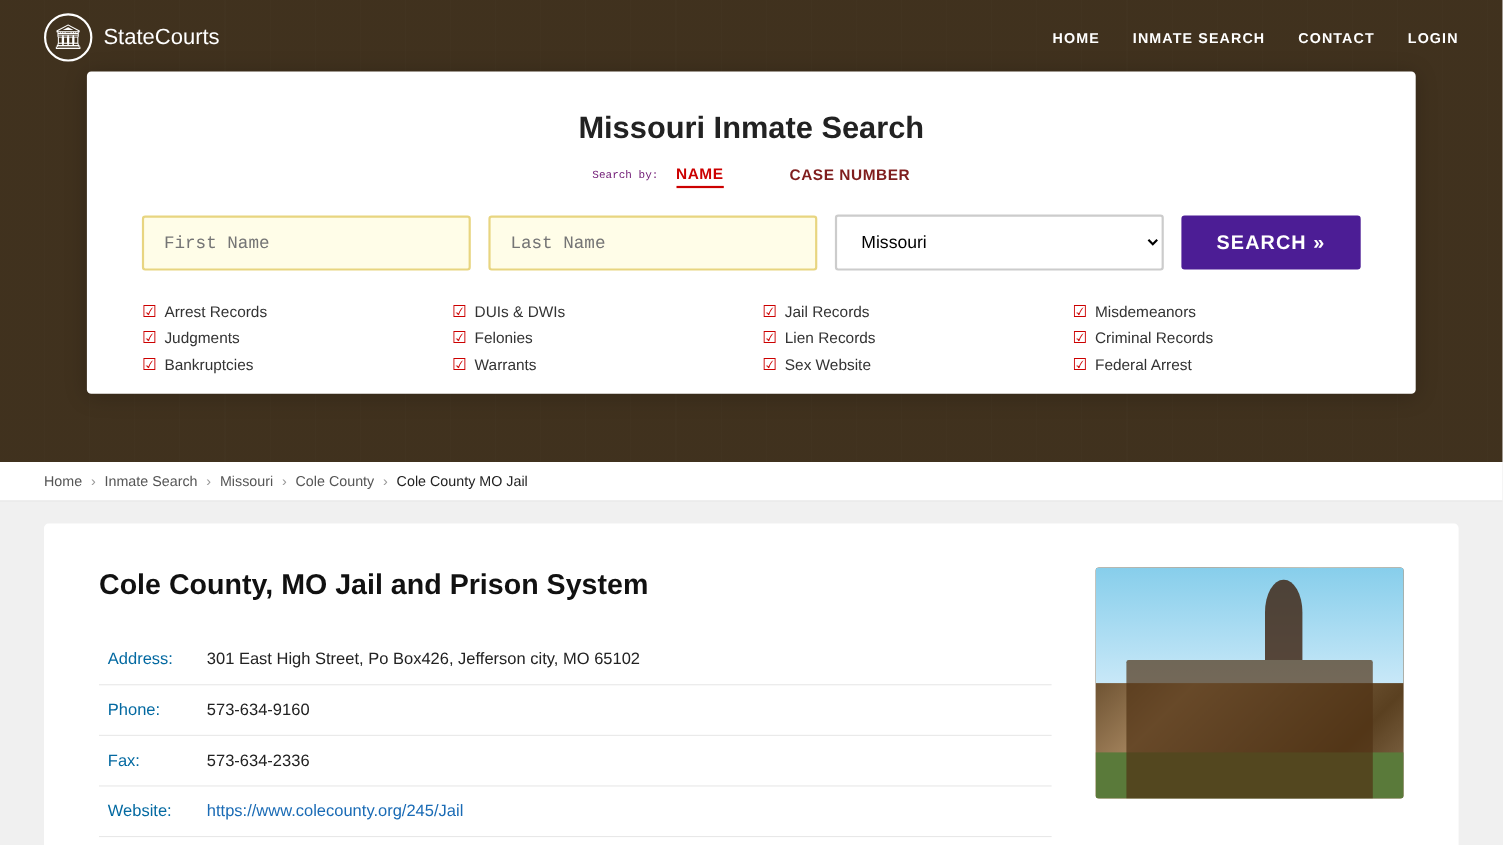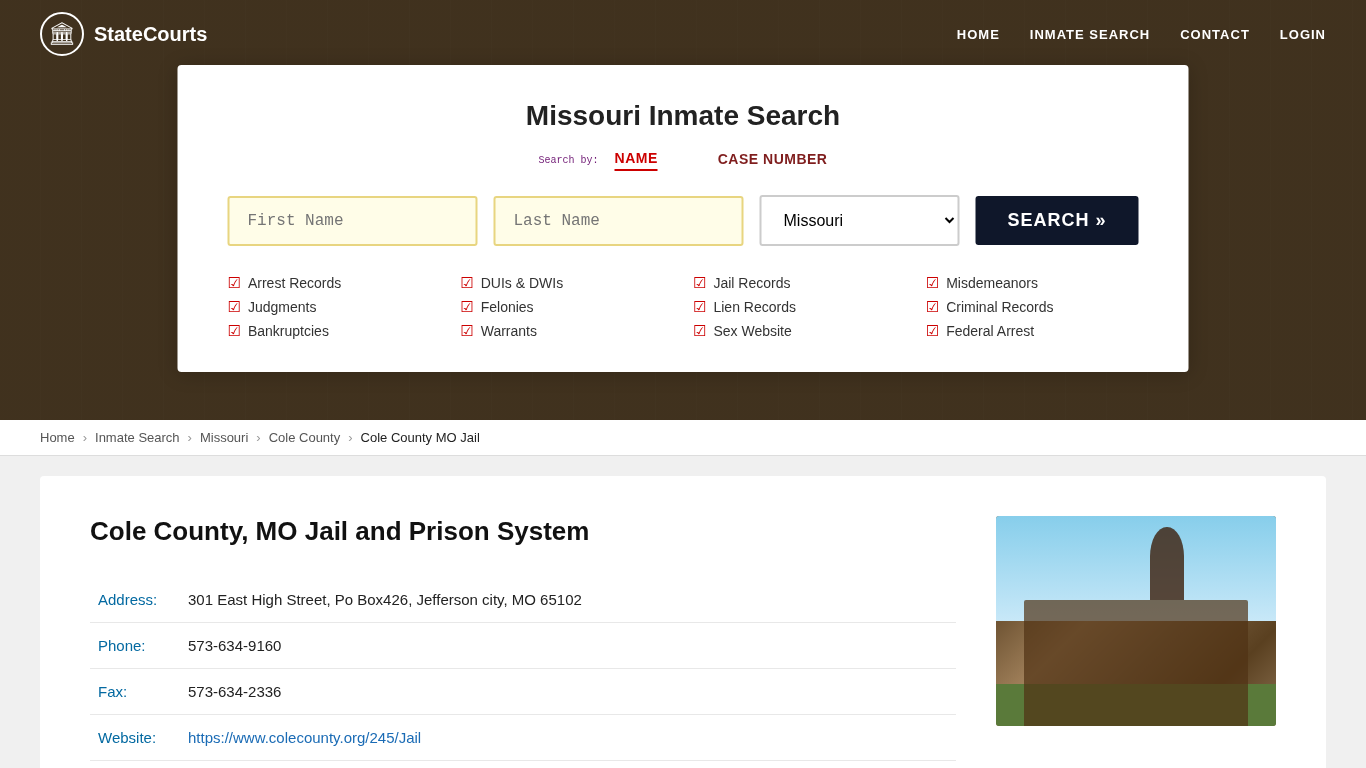--- a/index.html
+++ b/index.html
@@ -59,21 +59,21 @@
       height: 44px;
       border: 2px solid white;
       border-radius: 50%;
       display: flex;
       align-items: center;
       justify-content: center;
       font-size: 22px;
     }
     .nav-logo-text {
       font-size: 20px;
-      font-weight: bold;
+      font-weight: normal;
       color: white;
     }
     .nav-links {
       margin-left: auto;
       display: flex;
       gap: 30px;
       align-items: center;
     }
     .nav-link {
       color: white;
@@ -82,25 +82,25 @@
       font-weight: bold;
       letter-spacing: 1px;
     }
 
     
     .search-card {
       position: absolute;
       top: 65px;
       left: 50%;
       transform: translateX(-50%);
-      width: 1011px;
+      width: 1208px;
       max-width: calc(100% - 40px);
       background: white;
       border-radius: 4px;
-      padding: 35px 50px 32px;
+      padding: 35px 50px 18px;
       z-index: 20;
       box-shadow: 0 2px 20px rgba(0,0,0,0.2);
     }
     .search-card-title {
       text-align: center;
       font-size: 28px;
       font-weight: bold;
       margin-bottom: 18px;
       color: #222;
     }
@@ -152,21 +152,21 @@
       flex: 1;
       padding: 14px 18px;
       font-size: 16px;
       border: 2px solid #ccc;
       border-radius: 3px;
       background: white;
       outline: none;
       appearance: auto;
     }
     .search-btn {
-      background: #0f172a;
+      background: #4c1d95;
       color: white;
       border: none;
       padding: 14px 32px;
       font-size: 18px;
       font-weight: bold;
       border-radius: 3px;
       cursor: pointer;
       letter-spacing: 1px;
       white-space: nowrap;
     }

